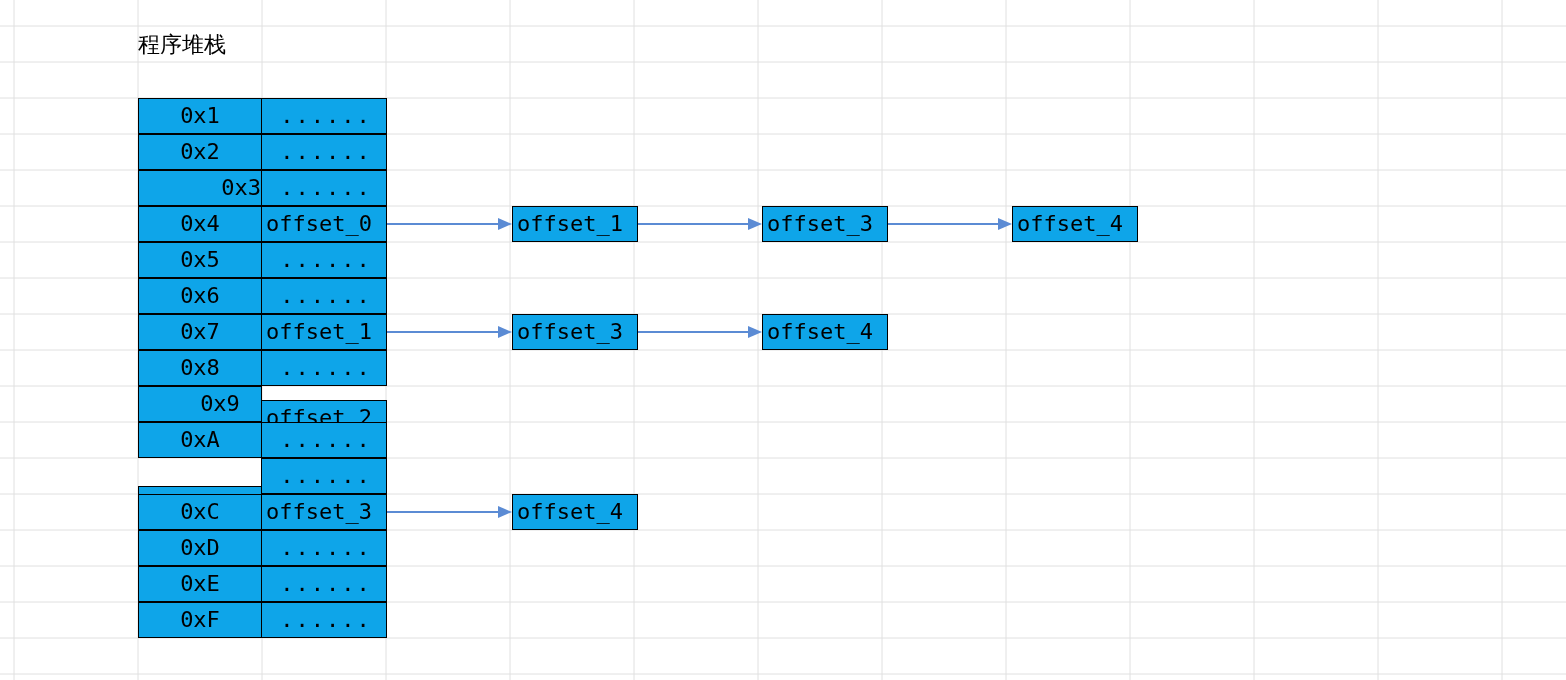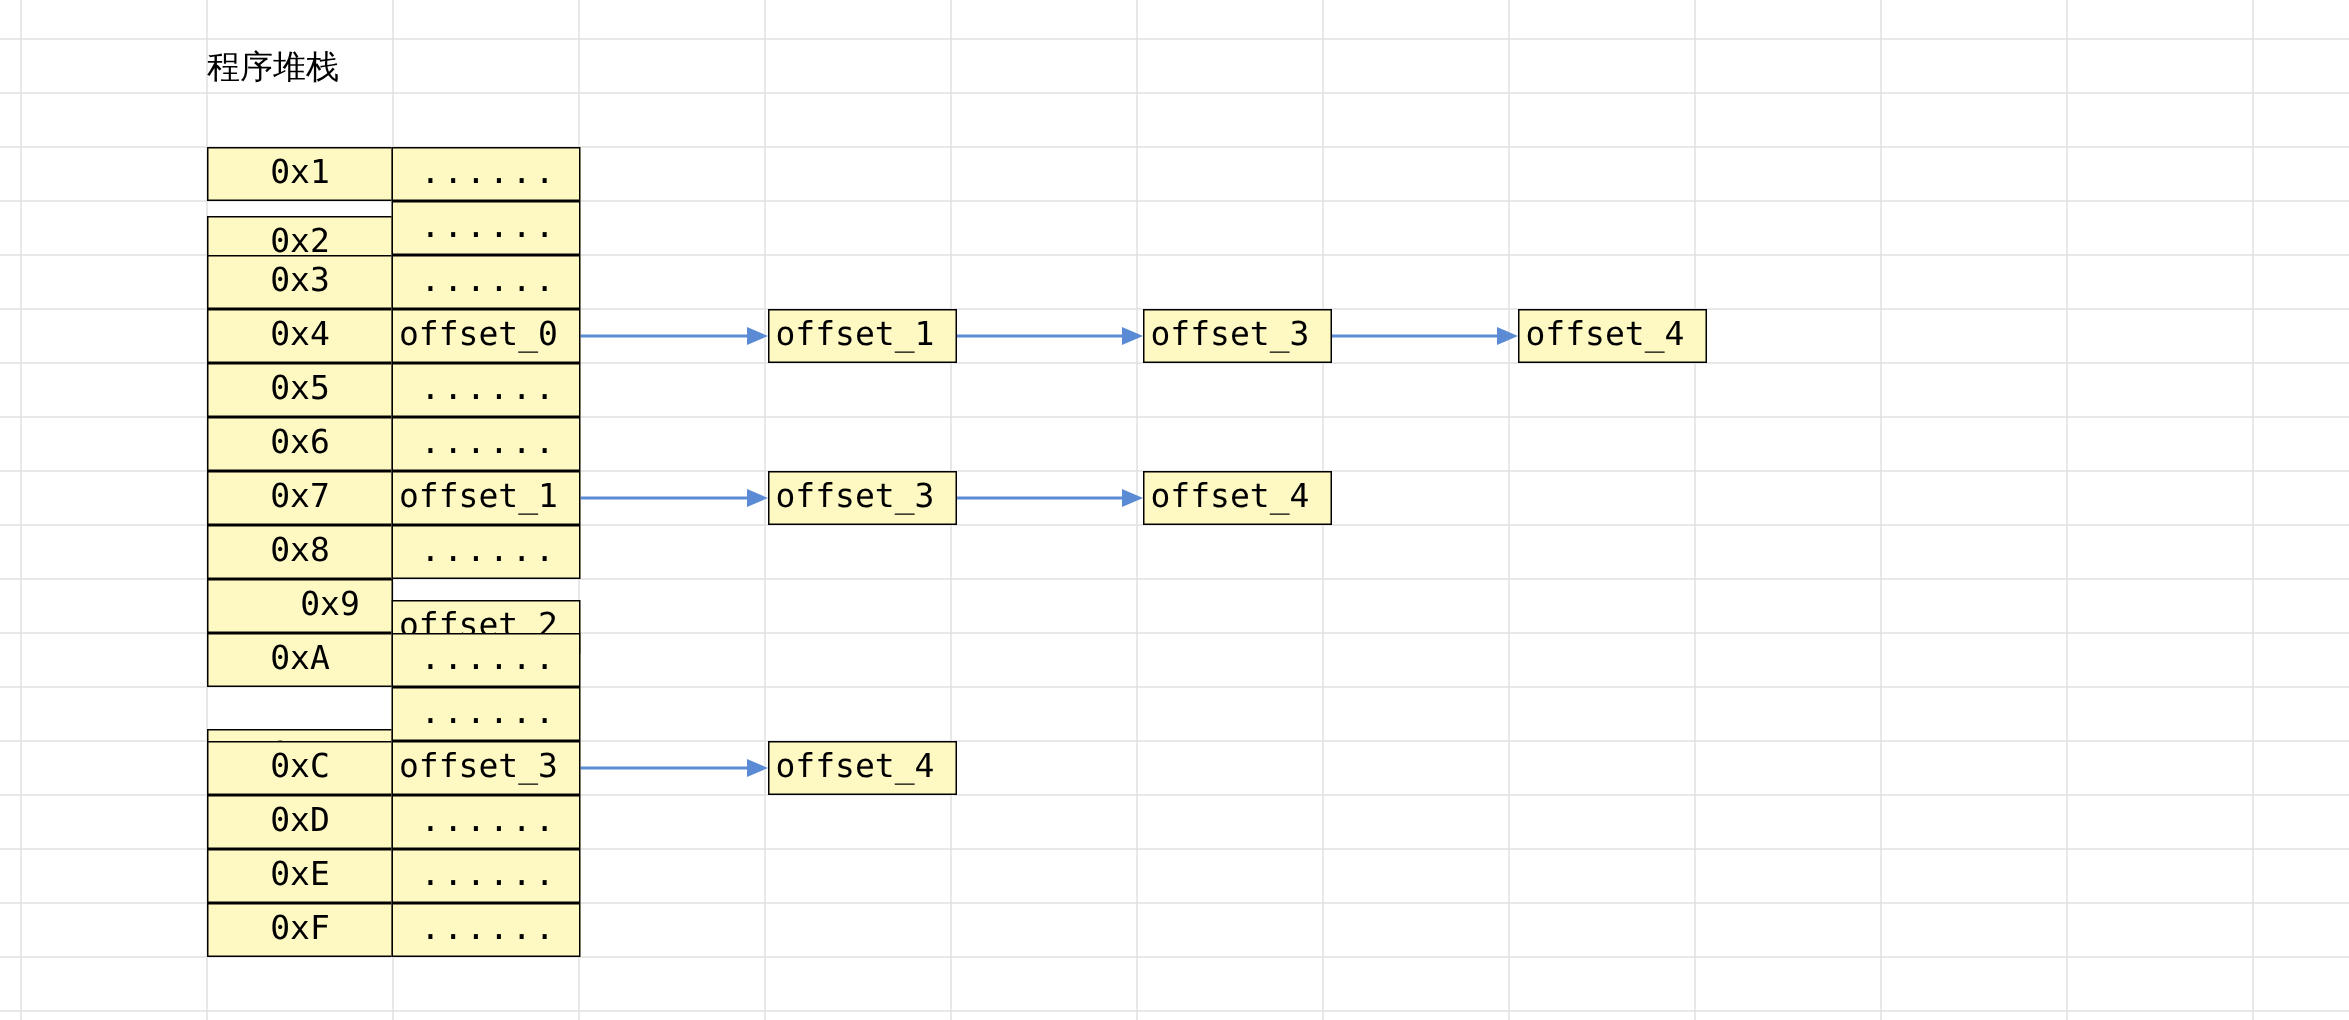--- a/index.html
+++ b/index.html
@@ -1,21 +1,21 @@
 <!DOCTYPE html>
 <html><head>
 <meta charset="utf-8">
 <style>
   html,body{margin:0;padding:0;background:#fff;font-family:"Consolas","SimSun",monospace;}
   .sheet{position:relative;width:1304px;height:680px;}
   
   .grid{position:absolute;inset:0;z-index:0;}
   .grid line{stroke:#e0e0e0;stroke-width:1;}
   .title{position:absolute;font-size:22px;color:#000;z-index:2;}
-  .cell{position:absolute;border:1px solid #000;background:#fef9c3;font-size:22px;color:#000;
+  .cell{position:absolute;border:1px solid #000;background:#0ea5e9;font-size:22px;color:#000;
         height:36px;line-height:34px;box-sizing:border-box;z-index:2;text-align:center;}
   .addr{width:124px;text-align:center;}
   .val{width:126px;text-align:left;padding-left:4px;}
   .dots{text-align:center;letter-spacing:2px;}
   .node{width:126px;text-align:left;padding-left:4px;}
   .arrows{position:absolute;inset:0;z-index:1;}
   .arrows line{stroke:#5b8bd4;stroke-width:2;}
   .arrows polygon{fill:#5b8bd4;}
 </style>
 </head>
@@ -69,23 +69,23 @@
       <polygon points="1012,224 998,218 998,230"></polygon>
       <line x1="387" y1="332" x2="502" y2="332"></line>
       <polygon points="512,332 498,326 498,338"></polygon>
       <line x1="638" y1="332" x2="752" y2="332"></line>
       <polygon points="762,332 748,326 748,338"></polygon>
       <line x1="387" y1="512" x2="502" y2="512"></line>
       <polygon points="512,512 498,506 498,518"></polygon>
     </svg>
 <div class="cell addr" style="left: 138px; top: 98px;">0x1</div>
     <div class="cell val dots" style="left: 261px; top: 98px;">......</div>
-    <div class="cell addr" style="left: 138px; top: 144px;">0x2</div>
+    <div class="cell addr" style="left: 138px; top: 134px;">0x2</div>
     <div class="cell val dots" style="left: 261px; top: 134px;">......</div>
-    <div class="cell addr" style="left: 138px; top: 170px;">0x3</div>
+    <div class="cell addr" style="left: 138px; top: 170px; text-align: right;">0x3</div>
     <div class="cell val dots" style="left: 261px; top: 170px;">......</div>
     <div class="cell addr" style="left: 138px; top: 206px;">0x4</div>
     <div class="cell val" style="left: 261px; top: 206px;">offset_0</div>
     <div class="cell addr" style="left: 138px; top: 242px;">0x5</div>
     <div class="cell val dots" style="left: 261px; top: 242px;">......</div>
     <div class="cell addr" style="left: 138px; top: 278px;">0x6</div>
     <div class="cell val dots" style="left: 261px; top: 278px;">......</div>
     <div class="cell addr" style="left: 138px; top: 314px;">0x7</div>
     <div class="cell val" style="left: 261px; top: 314px;">offset_1</div>
     <div class="cell addr" style="left: 138px; top: 350px;">0x8</div>

